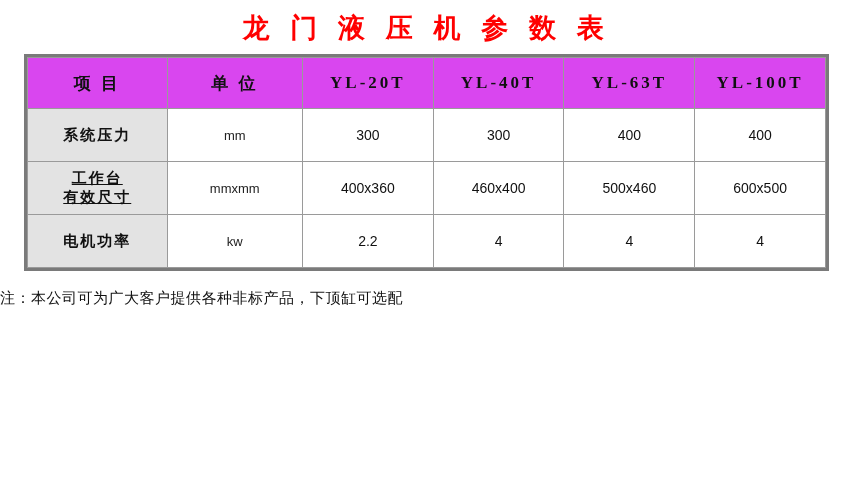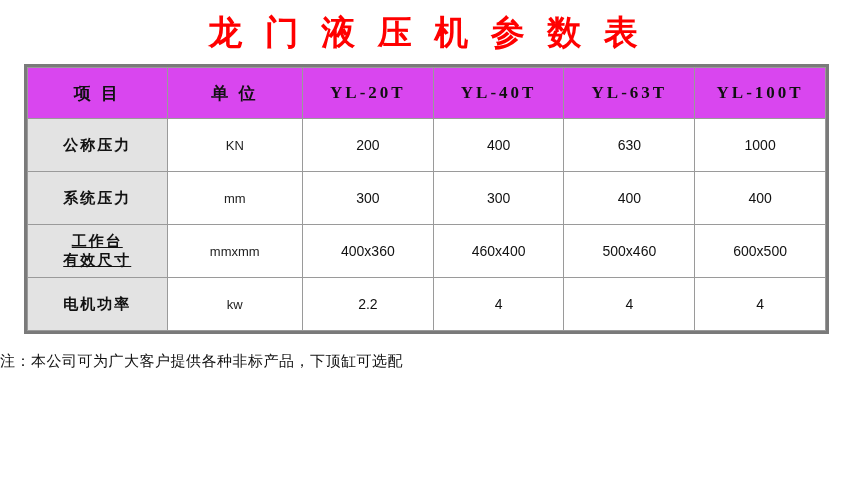--- a/index.html
+++ b/index.html
@@ -17,21 +17,21 @@
     position: relative;
     width: 853px;
     height: 479px;
     box-sizing: border-box;
   }
   .title {
     text-align: center;
     color: #ff0000;
     font-family: "Liberation Serif", serif;
     font-weight: bold;
-    font-size: 34px;
+    font-size: 27px;
     letter-spacing: 7px;
     padding-top: 10px;
     padding-bottom: 8px;
     white-space: nowrap;
   }
   .table-wrap {
     margin: 0 24px;
     border: 3px solid #7a7a7a;
     background: #ffffff;
     box-sizing: border-box;
@@ -113,28 +113,20 @@
           <th>项    目</th>
           <th>单    位</th>
           <th>YL-20T</th>
           <th>YL-40T</th>
           <th>YL-63T</th>
           <th>YL-100T</th>
         </tr>
       </thead>
       <tbody>
         <tr>
-          <td>公称压力</td>
-          <td>KN</td>
-          <td>200</td>
-          <td>400</td>
-          <td>630</td>
-          <td>1000</td>
-        </tr>
-        <tr>
           <td>系统压力</td>
           <td>mm</td>
           <td>300</td>
           <td>300</td>
           <td>400</td>
           <td>400</td>
         </tr>
         <tr>
           <td>
             <span class="two-line">工作台</span>

